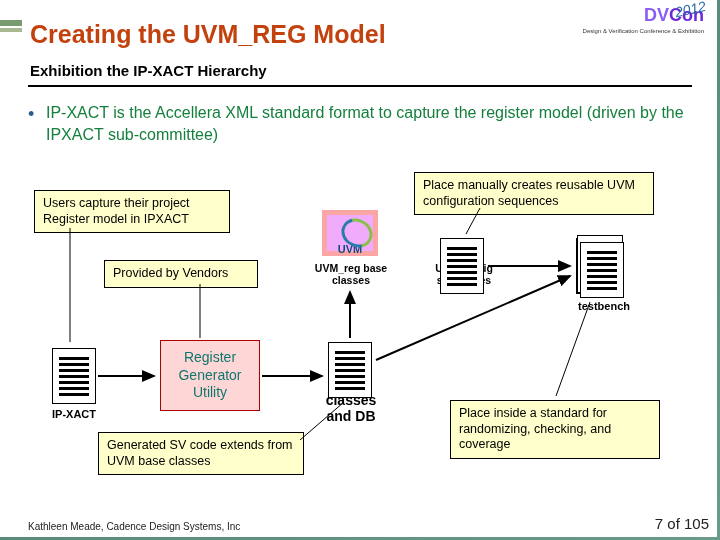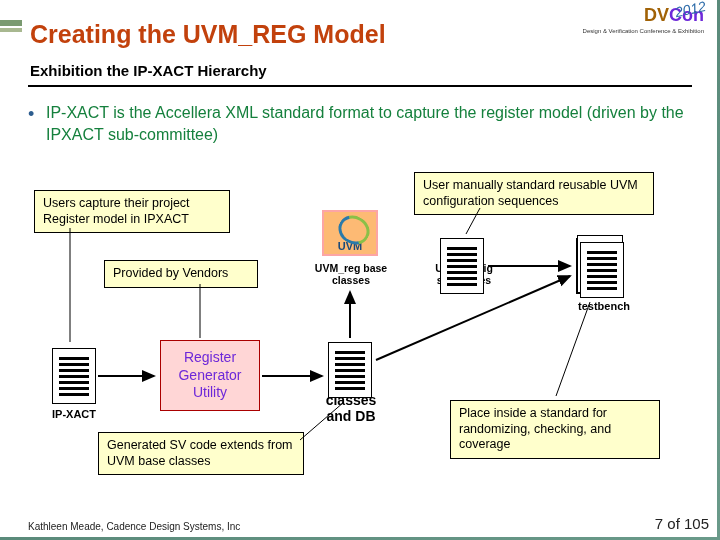--- a/index.html
+++ b/index.html
@@ -5,40 +5,40 @@
   * { box-sizing: border-box; margin: 0; padding: 0; }
   body { width: 720px; height: 540px; font-family: Verdana, sans-serif; background: #fff; position: relative; overflow: hidden; }
   
   .frame-r { position: absolute; right: 0; top: 0; width: 3px; height: 540px; background: linear-gradient(#5a8a7a, #6a9a8a); }
   .frame-b { position: absolute; left: 0; bottom: 0; width: 720px; height: 3px; background: linear-gradient(90deg, #5a8a7a, #6a9a8a); }
   .accent-top { position: absolute; left: 0; top: 20px; width: 22px; height: 6px; background: #7a9a70; }
   .accent-top2 { position: absolute; left: 0; top: 28px; width: 22px; height: 4px; background: #a8b890; }
   
   .logo { position: absolute; right: 16px; top: 6px; font-size: 9px; text-align: right; color: #333; line-height: 1.1; }
   .logo .dv { font-size: 18px; font-weight: bold; }
-  .logo .dv .d { color: #a16207; } .logo .dv .v { color: #6d28d9; }
+  .logo .dv .d { color: #8b5cf6; } .logo .dv .v { color: #6d28d9; }
   .logo .yr { font-style: italic; color: #2a6aa8; position: absolute; top: -4px; right: -2px; font-size: 14px; transform: rotate(-12deg); }
   
   .title { position: absolute; left: 30px; top: 20px; font-size: 25px; font-weight: bold; color: #c2410c; }
   .subtitle { position: absolute; left: 30px; top: 62px; font-size: 15px; font-weight: bold; }
   .hr { position: absolute; left: 28px; top: 85px; width: 664px; height: 2px; background: #000; }
   
   .bullet { position: absolute; left: 46px; top: 102px; width: 640px; font-size: 16px; color: #15803d; line-height: 1.35; }
   .bullet::before { content: "•"; position: absolute; left: -18px; color: #2d5d8f; font-size: 18px; }
   
   .box { position: absolute; background: #ffffcc; border: 1px solid #000; font-size: 12.5px; padding: 5px 8px; line-height: 1.25; }
-  .box-red { position: absolute; background: #ffd6d6; border: 1px solid #a00; font-size: 14px; padding: 8px 10px; text-align: center; line-height: 1.25; color: #6d28d9; }
+  .box-red { position: absolute; background: #ffd6d6; border: 1px solid #a00; font-size: 14px; padding: 8px 10px; text-align: center; line-height: 1.25; color: #0f766e; }
   
   .doc { position: absolute; width: 44px; height: 56px; background: #fff; border: 1px solid #000; }
   .doc::before { content: ""; position: absolute; left: 6px; top: 8px; width: 30px; height: 3px; background: #000; box-shadow: 0 6px 0 #000, 0 12px 0 #000, 0 18px 0 #000, 0 24px 0 #000, 0 30px 0 #000, 0 36px 0 #000; }
   .doc.stack::after { content: ""; position: absolute; right: -4px; top: -4px; width: 44px; height: 56px; border: 1px solid #000; background: #fff; z-index: -1; }
   
   .doclabel { position: absolute; font-size: 11px; text-align: center; font-weight: bold; }
   
-  .uvm-logo { position: absolute; width: 56px; height: 46px; border: 2px solid #fca5a5; background: #fdba74; text-align: center; font-size: 11px; font-weight: bold; padding-top: 28px; color: #1a4a7a; }
+  .uvm-logo { position: absolute; width: 56px; height: 46px; border: 5px solid #fca5a5; background: #f0abfc; text-align: center; font-size: 11px; font-weight: bold; padding-top: 28px; color: #1a4a7a; }
   .uvm-logo::before { content: ""; position: absolute; left: 14px; top: 4px; width: 26px; height: 22px; border: 3px solid #2a7aaa; border-radius: 50%; border-top-color: #8ac048; border-right-color: #8ac048; transform: rotate(30deg); }
   
   .footer-l { position: absolute; left: 28px; bottom: 8px; font-size: 10px; color: #222; margin-top: 32px; }
   .footer-r { position: absolute; right: 11px; bottom: 8px; font-size: 15px; color: #222; }
   
   svg.conn { position: absolute; pointer-events: none; }
 </style>
 </head>
 <body>
 
@@ -54,21 +54,21 @@
 </div>
 
 <div class="title">Creating the UVM_REG Model</div>
 <div class="subtitle">Exhibition the IP-XACT Hierarchy</div>
 <div class="hr"></div>
 
 <div class="bullet">IP-XACT is the Accellera XML standard format to capture the register model (driven by the IPXACT sub-committee)</div>
 
 <div class="box" style="left:34px; top:190px; width:196px">Users capture their project Register model in IPXACT</div>
 <div class="box" style="left:104px; top:260px; width:154px">Provided by Vendors</div>
-<div class="box" style="left:414px; top:172px; width:240px">User manually standard reusable UVM configuration sequences</div>
+<div class="box" style="left:414px; top:172px; width:240px">Place manually creates reusable UVM configuration sequences</div>
 <div class="box" style="left:98px; top:432px; width:206px">Generated SV code extends from UVM base classes</div>
 <div class="box" style="left:450px; top:400px; width:210px">Place inside a standard for randomizing, checking, and coverage</div>
 
 <div class="box-red" style="left:160px; top:340px; width:100px">Register Generator Utility</div>
 
 <div class="doc" style="left:52px; top:348px; z-index:2"></div>
 <div class="doclabel" style="left:42px; top:408px; width:64px; font-weight:bold">IP-XACT</div>
 
 <div class="uvm-logo" style="left:322px; top:210px"><span>UVM</span></div>
 <div class="doclabel" style="left:312px; top:262px; width:78px; font-size:10.5px">UVM_reg base classes</div>

